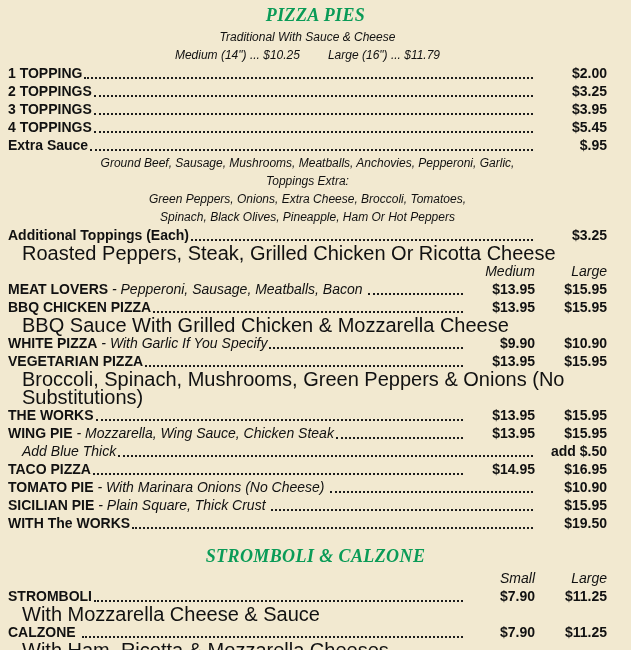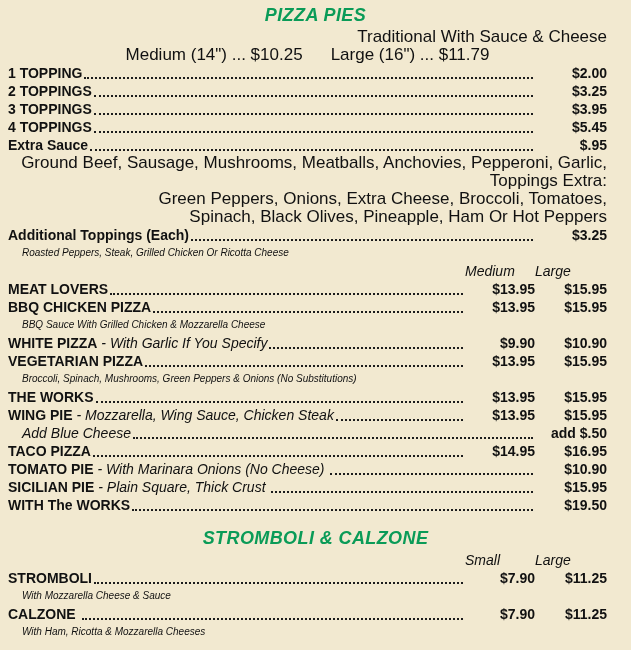--- a/index.html
+++ b/index.html
@@ -14,25 +14,27 @@
   }
   .menu { padding-top: 4px; }
   .section-title {
     margin: 1px 0 2px;
     text-align: center;
     font-size: 18px;
     font-weight: bold;
     font-style: italic;
     letter-spacing: 0.4px;
     color: var(--accent, #0a9b57);
+    font-family: Liberation Serif, serif;
   }
   .lines { padding: 0 24px 0 8px; }
   .center-line {
-    text-align: right;
-    font-size: 17px;
+    text-align: center;
+    font-style: italic;
+    font-size: 12px;
     line-height: 18px;
   }
   .sizes { display: flex; justify-content: center; gap: 28px; }
   .row {
     display: flex;
     align-items: flex-end;
     font-size: 14px;
     line-height: 18px;
   }
   .name { font-weight: bold; white-space: pre; }
@@ -42,33 +44,32 @@
     flex: 1;
     min-width: 8px;
     border-bottom: 2px dotted #1c1c1c;
     margin: 0 2px 3px 2px;
   }
   .price { font-weight: bold; text-align: right; white-space: pre; }
   .price.med { width: 70px; }
   .price.lg { width: 72px; }
   .price.single { width: 72px; }
   .sub-line {
-    font-style: italic;
-    font-size: 10px;
+    font-size: 20px;
     line-height: 18px;
     padding-left: 14px;
   }
   .colheads {
     display: flex;
     justify-content: flex-end;
     font-style: italic;
     font-size: 14px;
     line-height: 18px;
   }
-  .colheads .ch { }
+  .colheads .ch { text-align: right; }
   .colheads .ch.med { width: 70px; }
   .colheads .ch.lg { width: 72px; }
   .section + .section { margin-top: 14px; }
 </style>
 </head>
 <body style="background: rgb(242, 233, 208);">
 
 <div class="menu">
   <section class="section">
     <h1 class="section-title">PIZZA PIES</h1>
@@ -112,20 +113,21 @@
           <span class="leader"></span>
           <span class="price single">$3.25</span>
         </div>
         <div class="sub-line">Roasted Peppers, Steak, Grilled Chicken Or Ricotta Cheese</div>
         <div class="colheads">
           <span class="ch med">Medium</span>
           <span class="ch lg">Large</span>
         </div>
         <div class="row">
           <span class="name">MEAT LOVERS</span>
+          <span class="desc"> - Pepperoni, Sausage, Meatballs, Bacon </span>
           <span class="leader"></span>
           <span class="price med">$13.95</span>
           <span class="price lg">$15.95</span>
         </div>
         <div class="row">
           <span class="name">BBQ CHICKEN PIZZA</span>
           <span class="leader"></span>
           <span class="price med">$13.95</span>
           <span class="price lg">$15.95</span>
         </div>
@@ -151,21 +153,21 @@
           <span class="price lg">$15.95</span>
         </div>
         <div class="row">
           <span class="name">WING PIE</span>
           <span class="desc"> - Mozzarella, Wing Sauce, Chicken Steak</span>
           <span class="leader"></span>
           <span class="price med">$13.95</span>
           <span class="price lg">$15.95</span>
         </div>
         <div class="row">
-          <span class="subname">Add Blue Cheese</span>
+          <span class="subname">Add Blue Thick</span>
           <span class="leader"></span>
           <span class="price single">add $.50</span>
         </div>
         <div class="row">
           <span class="name">TACO PIZZA</span>
           <span class="leader"></span>
           <span class="price med">$14.95</span>
           <span class="price lg">$16.95</span>
         </div>
         <div class="row">

